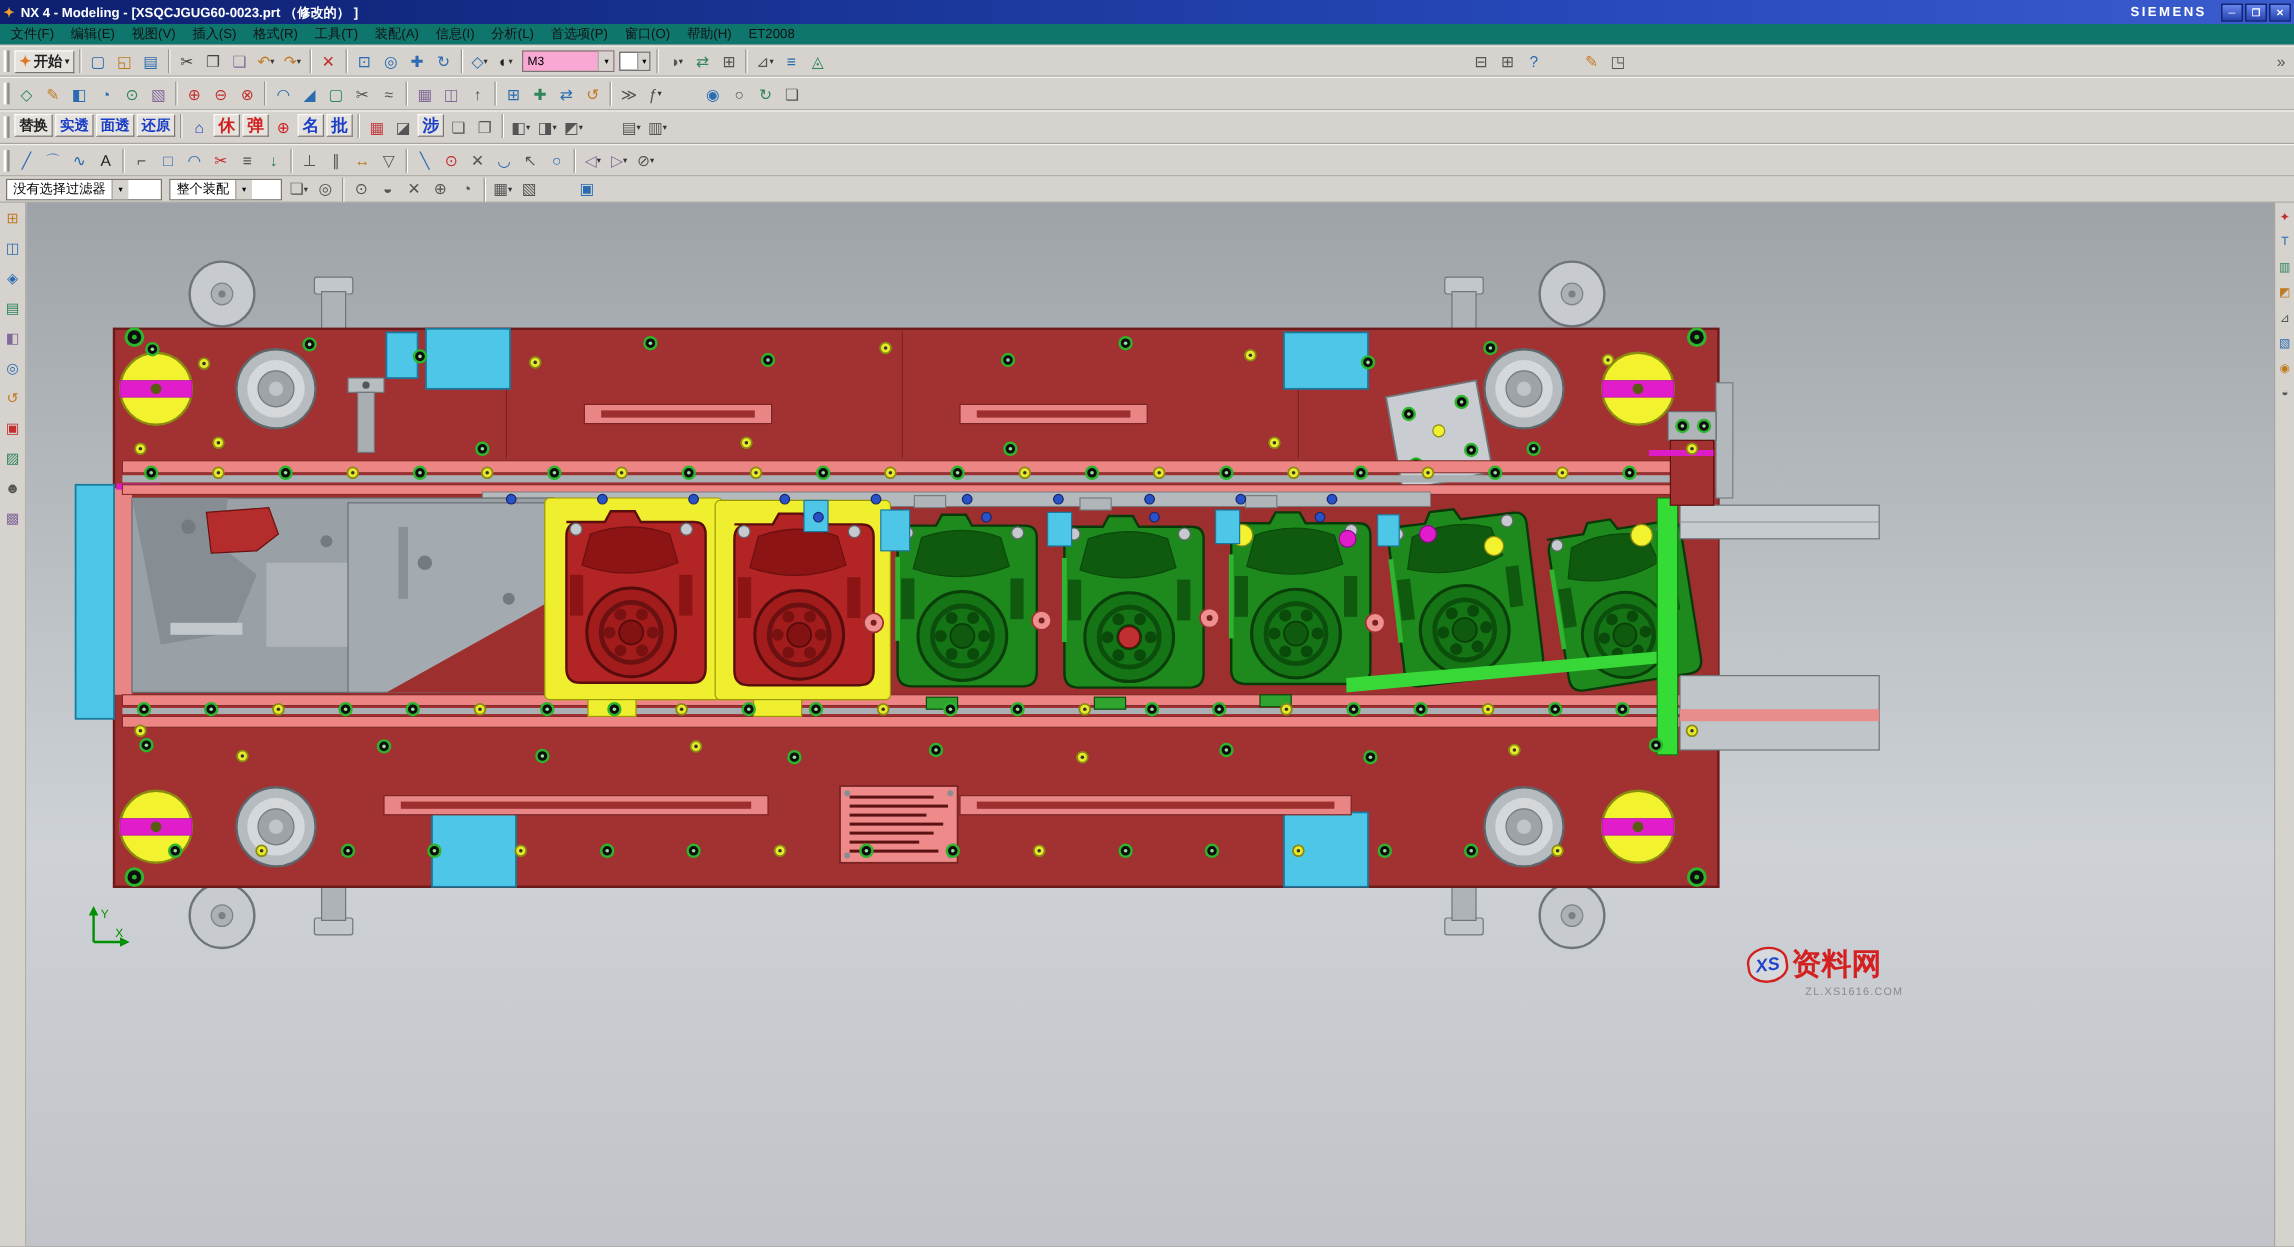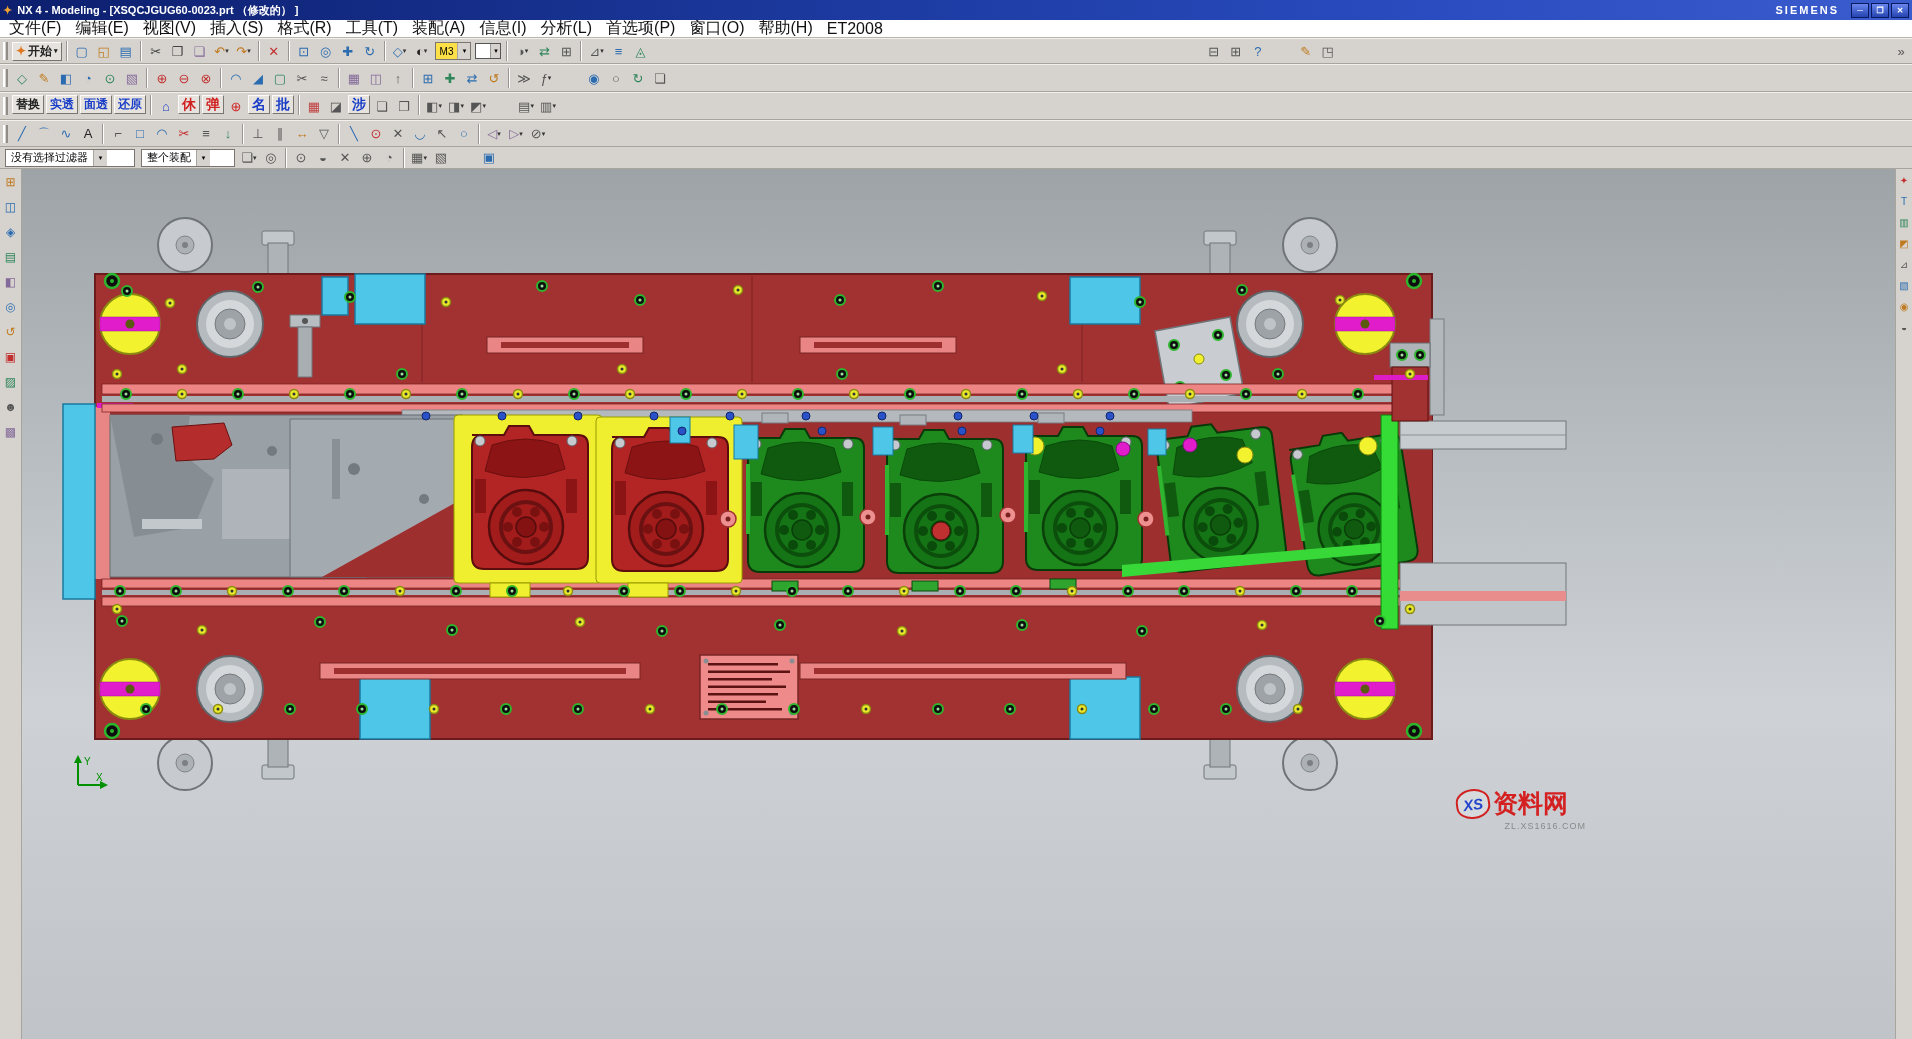--- a/index.html
+++ b/index.html
@@ -16,22 +16,22 @@
     color:#fff; font-size:11px; font-weight:bold;
   }
   .appicon { color:#f0a030; font-size:11px; margin-right:5px; }
   .brand { margin-left:auto; letter-spacing:2px; font-size:11px; margin-right:10px; }
   .winbtn {
     width:18px; height:15px; margin-left:2px; display:flex; align-items:center; justify-content:center;
     background:linear-gradient(#6a86ee,#2444b0); border:1px solid #0a1a60; color:#fff; font-size:8px;
   }
   
   .menubar {
-    height:18px; flex:0 0 18px; display:flex; align-items:flex-end; background:#ffffff;
-    border-bottom:1px solid #b8b4ae; font-size:16px; color:#111; padding-left:2px;
+    height:18px; flex:0 0 18px; display:flex; align-items:flex-end; background:#0f766e;
+    border-bottom:1px solid #b8b4ae; font-size:11px; color:#111; padding-left:2px;
   }
   .mitem { padding:0 7px; height:100%; display:flex; align-items:center; }
   
   .trow {
     display:flex; align-items:center; background:#D6D3CE; padding-left:2px;
     border-top:1px solid #f2f0ec; border-bottom:1px solid #a8a49e;
   }
   .trow1 { height:26px; flex:0 0 26px; }
   .trow2 { height:28px; flex:0 0 28px; }
   .trow3 { height:28px; flex:0 0 28px; }
@@ -46,21 +46,21 @@
     font-size:13px; border:1px solid transparent; cursor:default;
   }
   .tbtn .dd { font-size:7px; color:#333; margin-left:0px; }
   .ttxt {
     height:19px; padding:0 3px; margin:0 1px; display:flex; align-items:center;
     border:1px solid; border-color:#fbfaf8 #7a766f #7a766f #fbfaf8; background:#e6e3de;
     font-size:12px; font-weight:bold;
   }
   .ttxt.big { font-size:14px; }
   .tcombo {
-    height:18px; display:flex; align-items:stretch; border:1px solid #7a766f; background:#fde047; margin:0 2px;
+    height:18px; display:flex; align-items:stretch; border:1px solid #7a766f; background:#f9a8d4; margin:0 2px;gap:41px;
   }
   .tcombo .cval { padding:0 4px; font-size:10px; display:flex; align-items:center; }
   .tcombo .cbtn { width:13px; background:#d6d3ce; border-left:1px solid #a8a49e; font-size:7px;
     display:flex; align-items:center; justify-content:center; }
   .tswatch { width:26px; height:16px; border:1px solid #555; background:#fff; margin:0 2px;
     display:flex; align-items:center; }
   .tswatch .cbtn { margin-left:auto; width:10px; font-size:7px; display:flex; justify-content:center; background:#d6d3ce; height:100%; align-items:center; border-left:1px solid #999;}
   
   .selbar { height:22px; flex:0 0 22px; display:flex; align-items:center; background:#D6D3CE;
     border-bottom:1px solid #a8a49e; padding-left:2px; font-size:11px; }

